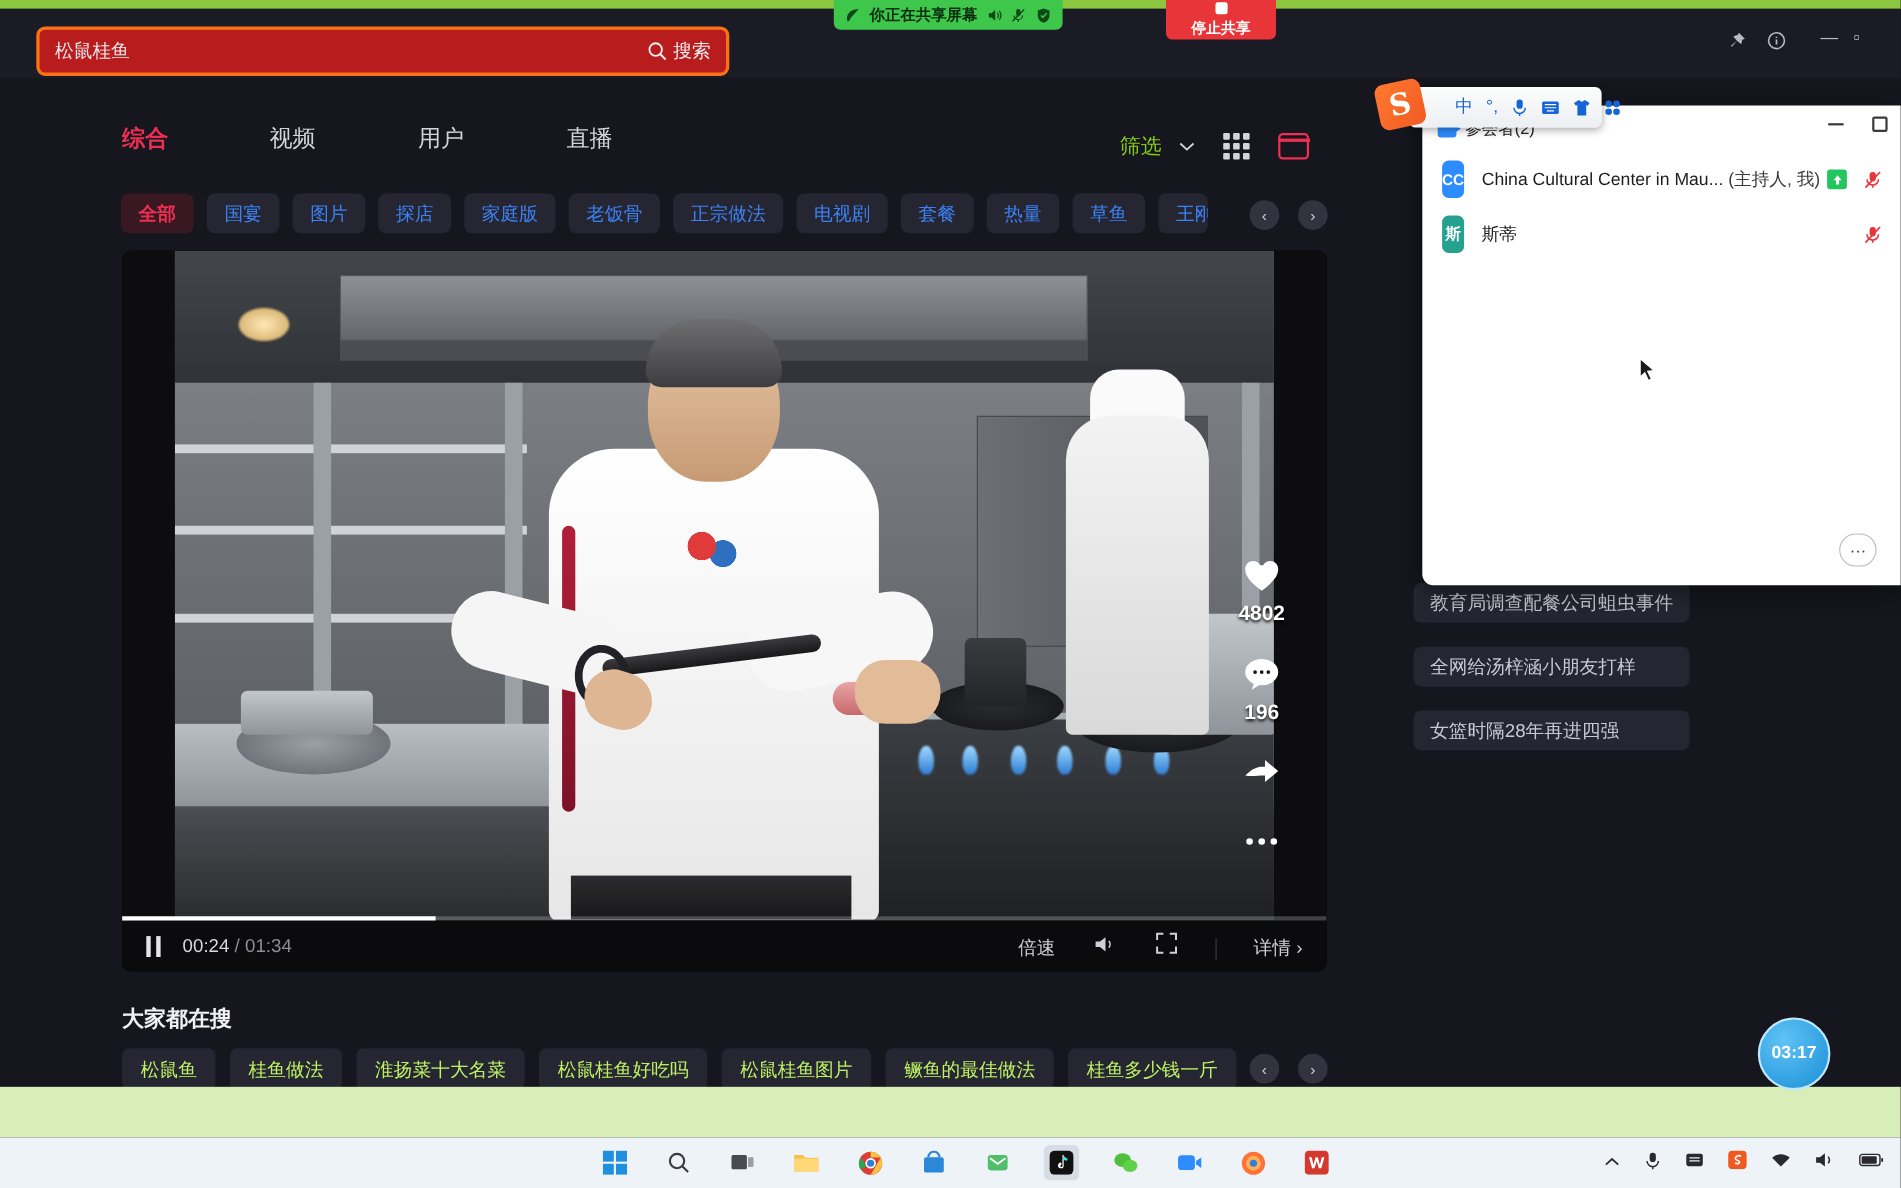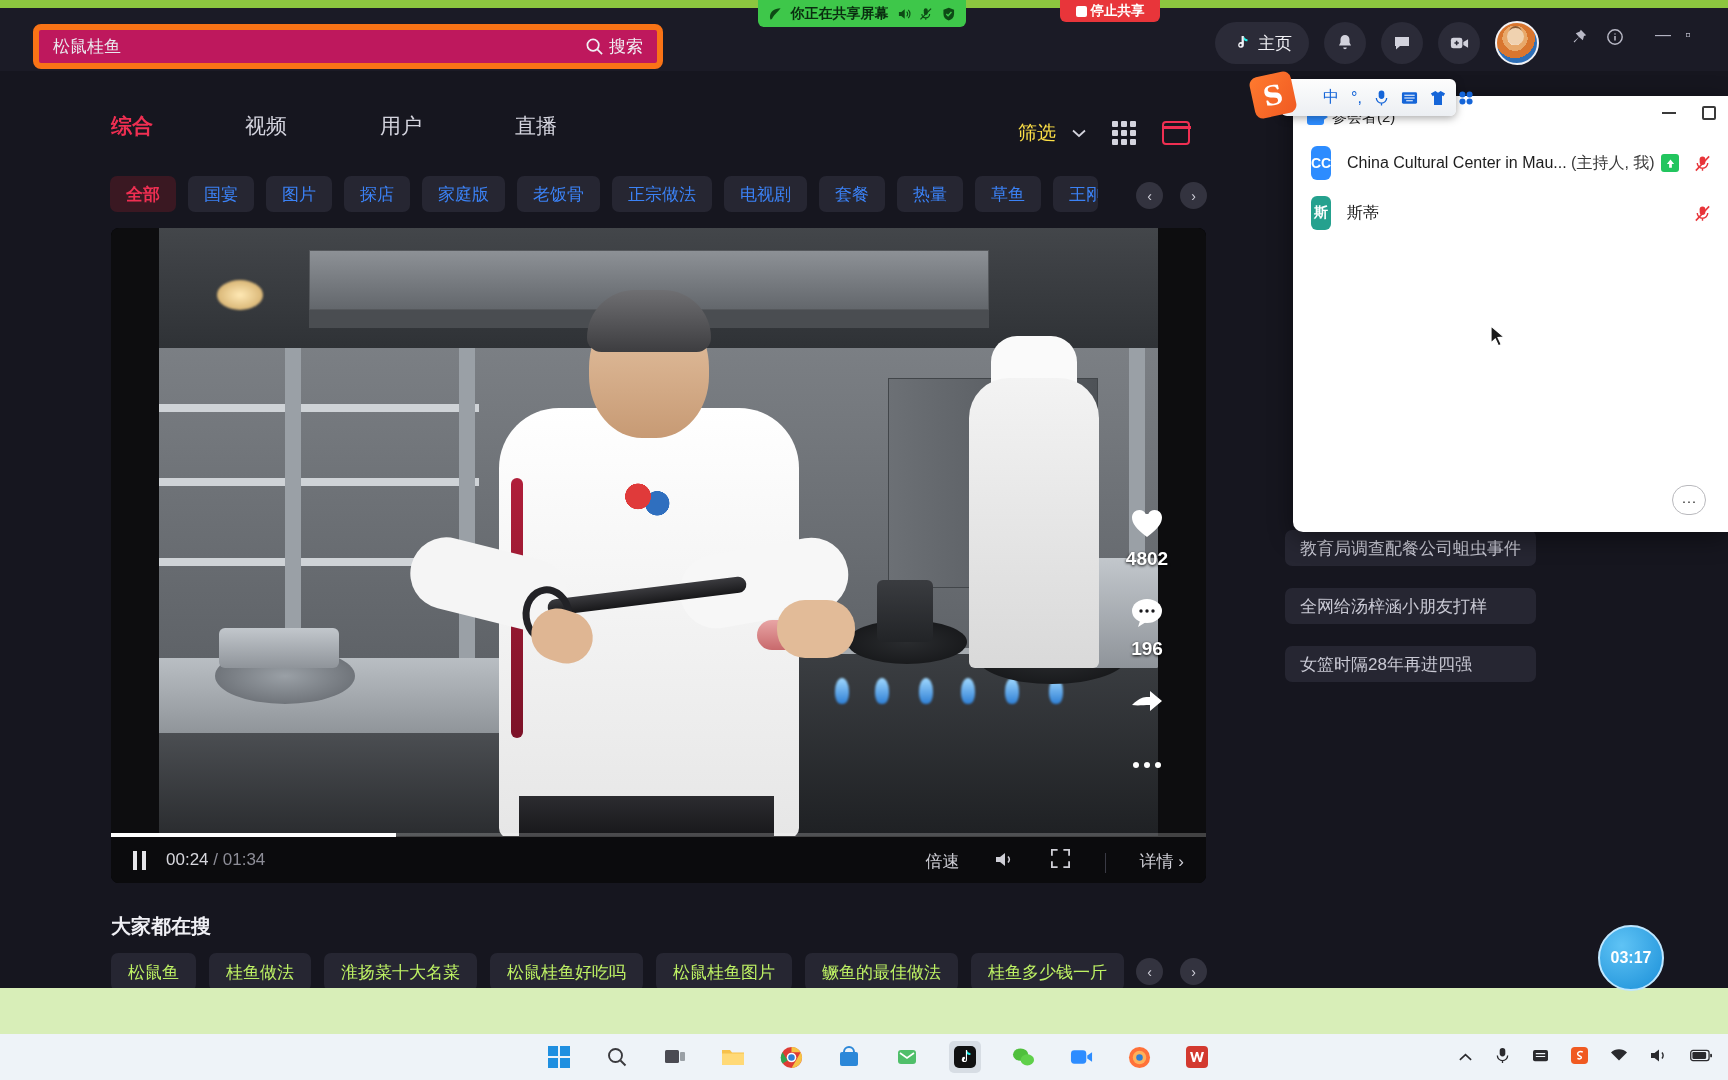--- a/index.html
+++ b/index.html
@@ -18,37 +18,38 @@
   }
   .share-bar {
     position: absolute; top: 0; left: 758px; width: 208px; height: 27px;
     background: #3ec74a; border-radius: 0 0 6px 6px;
     display: flex; align-items: center; gap: 7px; padding: 0 10px;
     z-index: 60;
   }
   .share-bar .sb-label { color: #0a2d10; font-size: 14px; font-weight: bold; white-space: nowrap; }
   .share-ico { width: 16px; height: 16px; display: block; }
   .stop-share {
-    position: absolute; top: 0; left: 1060px; width: 100px; height: 22px;
+    position: absolute; top: 0; left: 1060px; width: 100px; height: 36px;
     background: #e8353a; border-radius: 0 0 6px 6px;
     display: flex; align-items: center; justify-content: center; gap: 4px;
     z-index: 60;
+    flex-direction: column;
   }
   .stop-share .sq { width: 11px; height: 11px; background: #fff; border-radius: 2px; }
   .stop-share span { color: #fff; font-size: 13.5px; font-weight: bold; }
 
   
   .topbar {
     position: absolute; top: 8px; left: 0; width: 1728px; height: 63px;
     background: #1b1b26;
   }
   .searchbox {
     position: absolute; top: 16px; left: 33px; width: 630px; height: 45px;
-    border: 6px solid #f97316; border-radius: 8px;
-    background: #be185d; display: flex; align-items: center; padding: 0 14px;
+    border: 3px solid #f97316; border-radius: 8px;
+    background: #b91c1c; display: flex; align-items: center; padding: 0 14px;
   }
   .searchbox .sval { color: #e9e9ef; font-size: 17px; flex: 1; }
   .search-btn { display: flex; align-items: center; gap: 5px; color: #f0f0f5; font-size: 17px; }
   .search-btn svg { display: block; }
 
   .topright { position: absolute; top: 13px; left: 1215px; display: flex; align-items: center; gap: 15px; }
   .pill-home {
     height: 42px; padding: 0 17px; border-radius: 21px; background: #2b2b38;
     display: flex; align-items: center; gap: 7px;
   }
@@ -67,21 +68,21 @@
   .winctl .g { color: #b9b9c6; font-size: 16px; }
 
   .chrome-icons { position:absolute; top:20px; left:1570px; display:flex; gap:18px; align-items:center;}
 
   
   .navtabs { position: absolute; top: 112px; left: 0; width: 1210px; height: 56px; }
   .navtab { position: absolute; top: 0; font-size: 21px; color: #d4d4de; }
   .navtab.active { color: #ef2f52; font-weight: bold; }
 
   .filter-right { position: absolute; top: 120px; left: 1018px; display: flex; align-items: center; gap: 26px; }
-  .filter-right .f-lbl { color: #fde047; font-size: 19px; display: flex; align-items: center; gap: 16px; }
+  .filter-right .f-lbl { color: #84cc16; font-size: 19px; display: flex; align-items: center; gap: 16px; }
   .grid-ico { display: grid; grid-template-columns: repeat(3, 6px); grid-template-rows: repeat(3, 6px); gap: 3px; }
   .grid-ico i { background: #d4d4de; border-radius: 1px; display:block; width:6px;height:6px;}
   .card-ico { width: 28px; height: 24px; border: 2.5px solid #ef2f52; border-radius: 4px; position: relative; }
   .card-ico::before { content:""; position:absolute; left:-2.5px; right:-2.5px; top:3px; height:2.5px; background:#ef2f52; }
 
   
   .chiprow { position: absolute; top: 176px; left: 110px; width: 1050px; height: 40px; display: flex; gap: 12px; }
   .chip {
     height: 36px; padding: 0 16px; border-radius: 7px; background: #262632;
     color: #3b82f6; font-size: 17px; display: flex; align-items: center; white-space: nowrap;
@@ -293,48 +294,20 @@
       <span class="sval">松鼠桂鱼</span>
       <span class="search-btn">
         <svg width="19" height="19" viewBox="0 0 20 20">
             <circle cx="8.5" cy="8.5" r="6" stroke="#f0f0f5" stroke-width="1.8" fill="none"></circle>
             <path d="M13 13l5 5" stroke="#f0f0f5" stroke-width="1.8"></path>
           </svg>
         <span>搜索</span>
       </span>
     </div>
 
-    <div class="topright">
-      <div class="pill-home">
-        <svg width="19" height="19" viewBox="0 0 20 20">
-            <path d="M12.5 2v9.4a3 3 0 11-2.4-2.95V11a1.2 1.2 0 100 1.2V2z" fill="#f0f0f5"></path>
-            <path d="M12.5 2c.4 2 1.7 3.3 3.8 3.5v2.2c-1.6 0-2.9-.5-3.8-1.3" fill="#25f4ee"></path>
-          </svg>
-        <span class="lbl">主页</span>
-      </div>
-      <div class="circ-btn">
-        <svg width="20" height="20" viewBox="0 0 20 20">
-            <path d="M10 2a4.5 4.5 0 00-4.5 4.5v3L4 12.5h12L14.5 9.5v-3A4.5 4.5 0 0010 2z" fill="#d2d2dc"></path>
-            <path d="M8.2 14.5a1.8 1.8 0 003.6 0" fill="#d2d2dc"></path>
-          </svg>
-      </div>
-      <div class="circ-btn">
-        <svg width="20" height="20" viewBox="0 0 20 20">
-            <path d="M3 4h14v9H8l-4 3.5V13H3z" fill="#d2d2dc"></path>
-          </svg>
-      </div>
-      <div class="circ-btn">
-        <svg width="21" height="21" viewBox="0 0 22 22">
-            <rect x="2" y="5" width="12" height="11" rx="2.5" fill="#d2d2dc"></rect>
-            <path d="M15 9.5l5-3v9l-5-3z" fill="#d2d2dc"></path>
-            <path d="M8 8.2v4.6M5.7 10.5h4.6" stroke="#2b2b38" stroke-width="1.6"></path>
-          </svg>
-      </div>
-      <div class="avatar"></div>
-    </div>
 
     <div class="chrome-icons">
       <svg width="18" height="18" viewBox="0 0 20 20">
           <path d="M12 2l6 6-2.5 1-1.2 4.6L10 10 5 16l-1-1 6-5-3.6-4.3L11 4z" fill="#b9b9c6"></path>
         </svg>
       <svg width="18" height="18" viewBox="0 0 20 20">
           <circle cx="10" cy="10" r="8" stroke="#b9b9c6" stroke-width="1.6" fill="none"></circle>
           <path d="M10 8.8v5M10 6v1.2" stroke="#b9b9c6" stroke-width="1.7"></path>
         </svg>
     </div>

